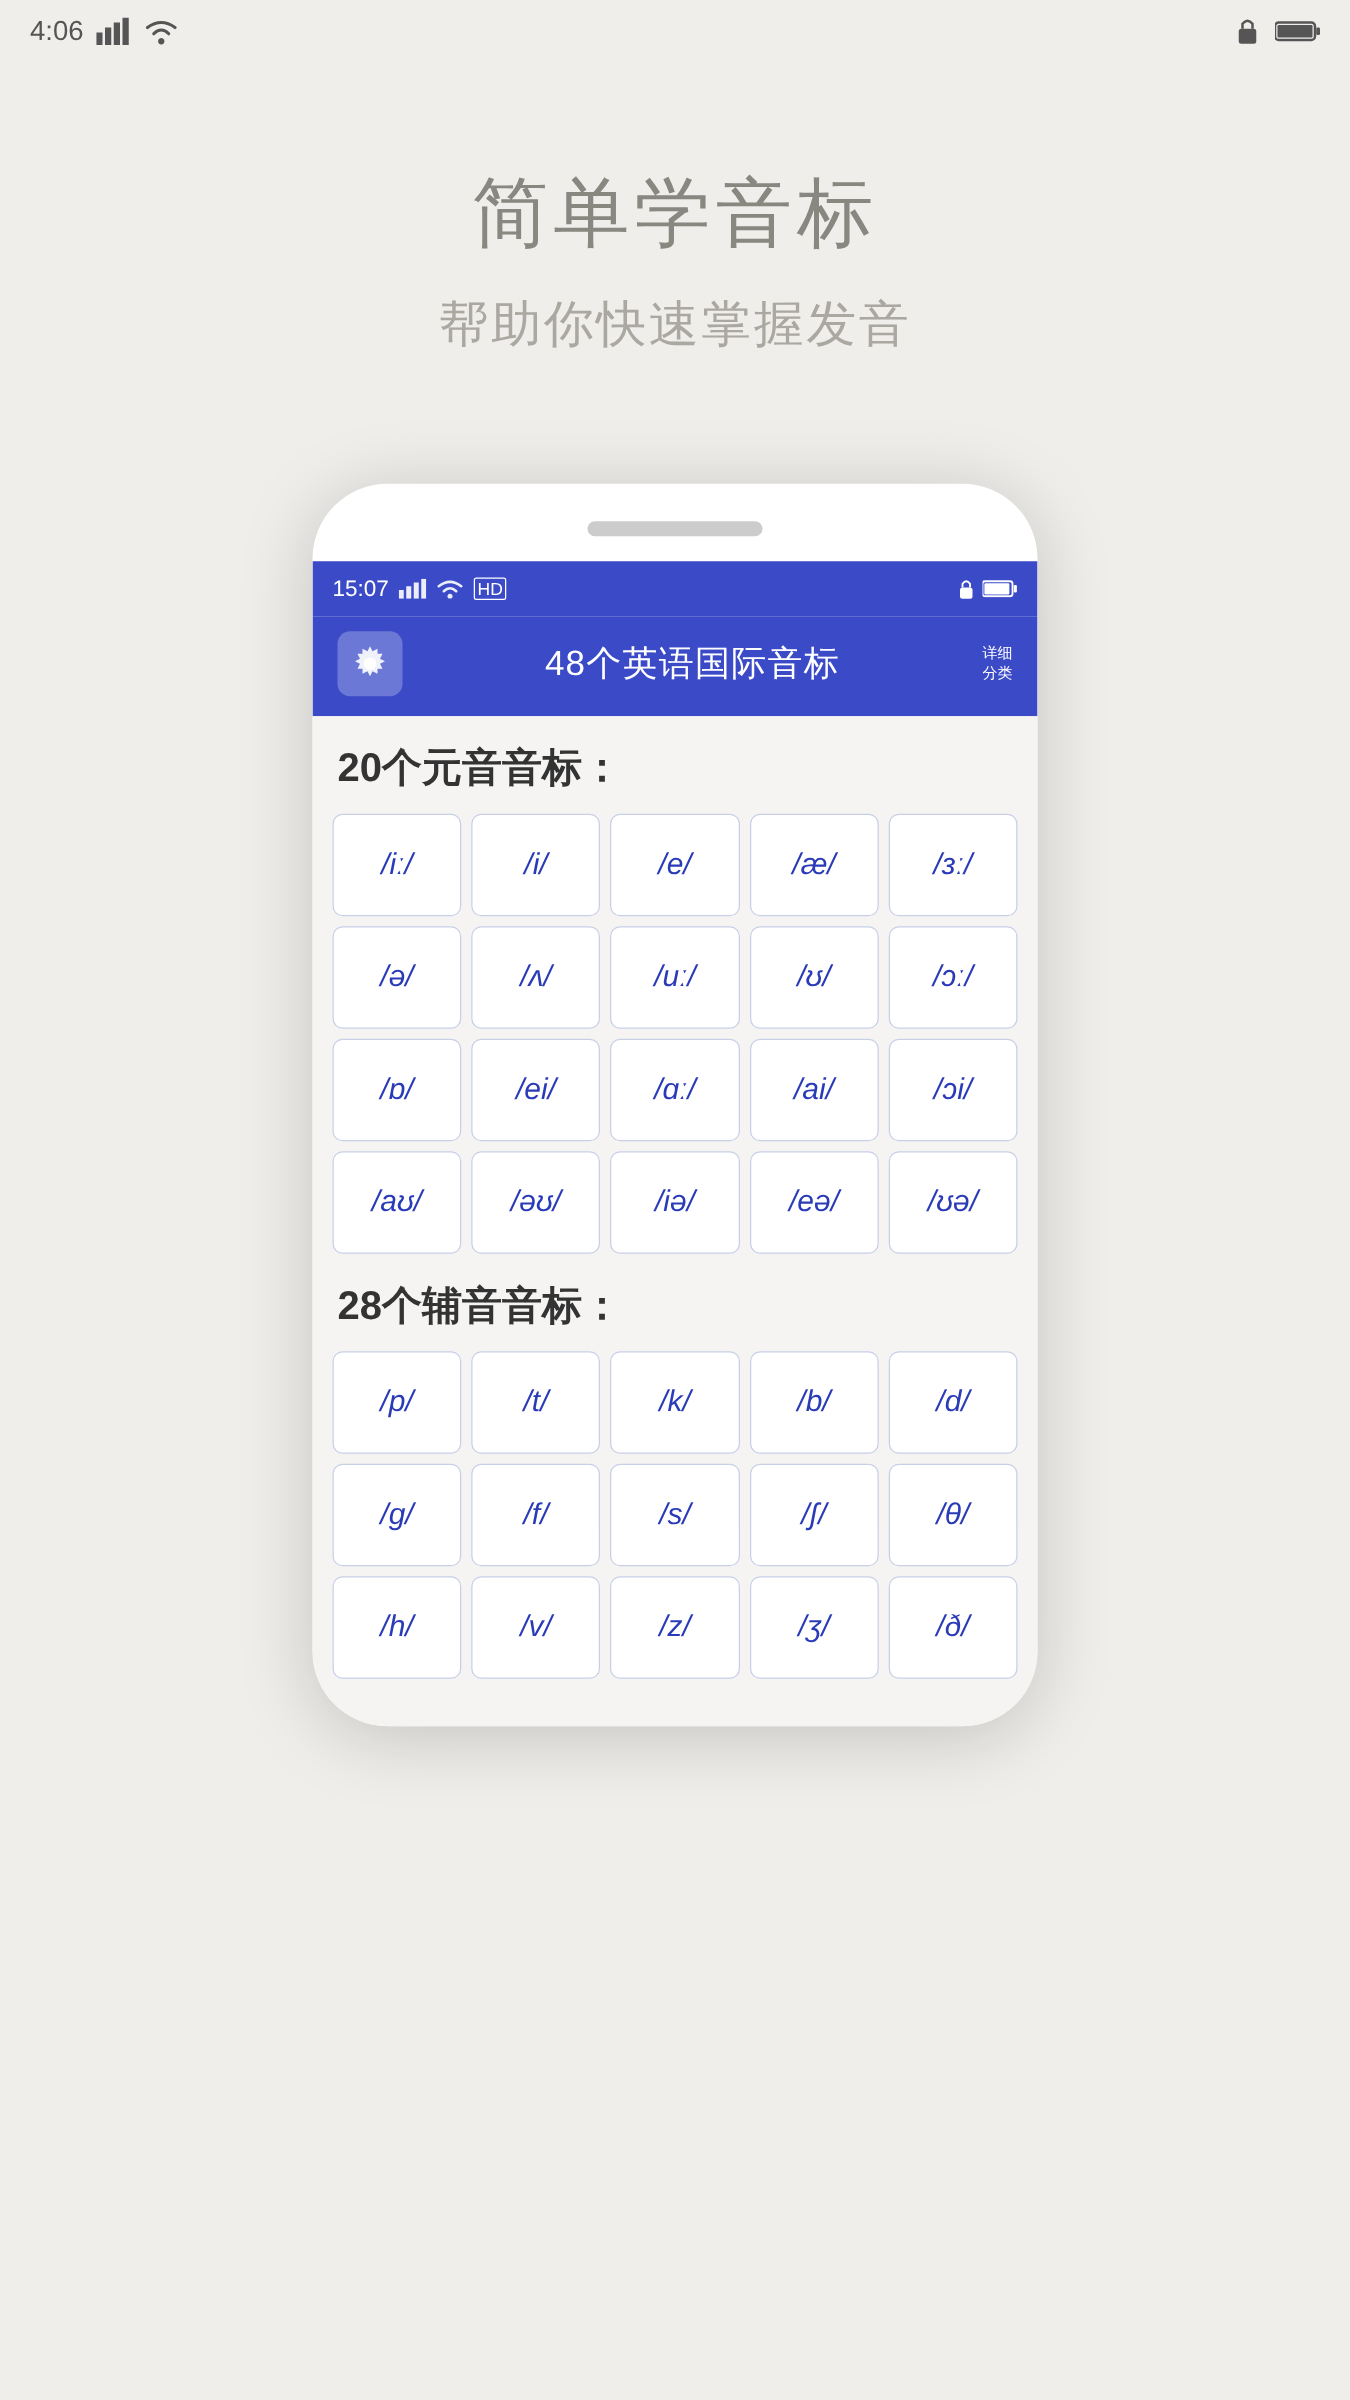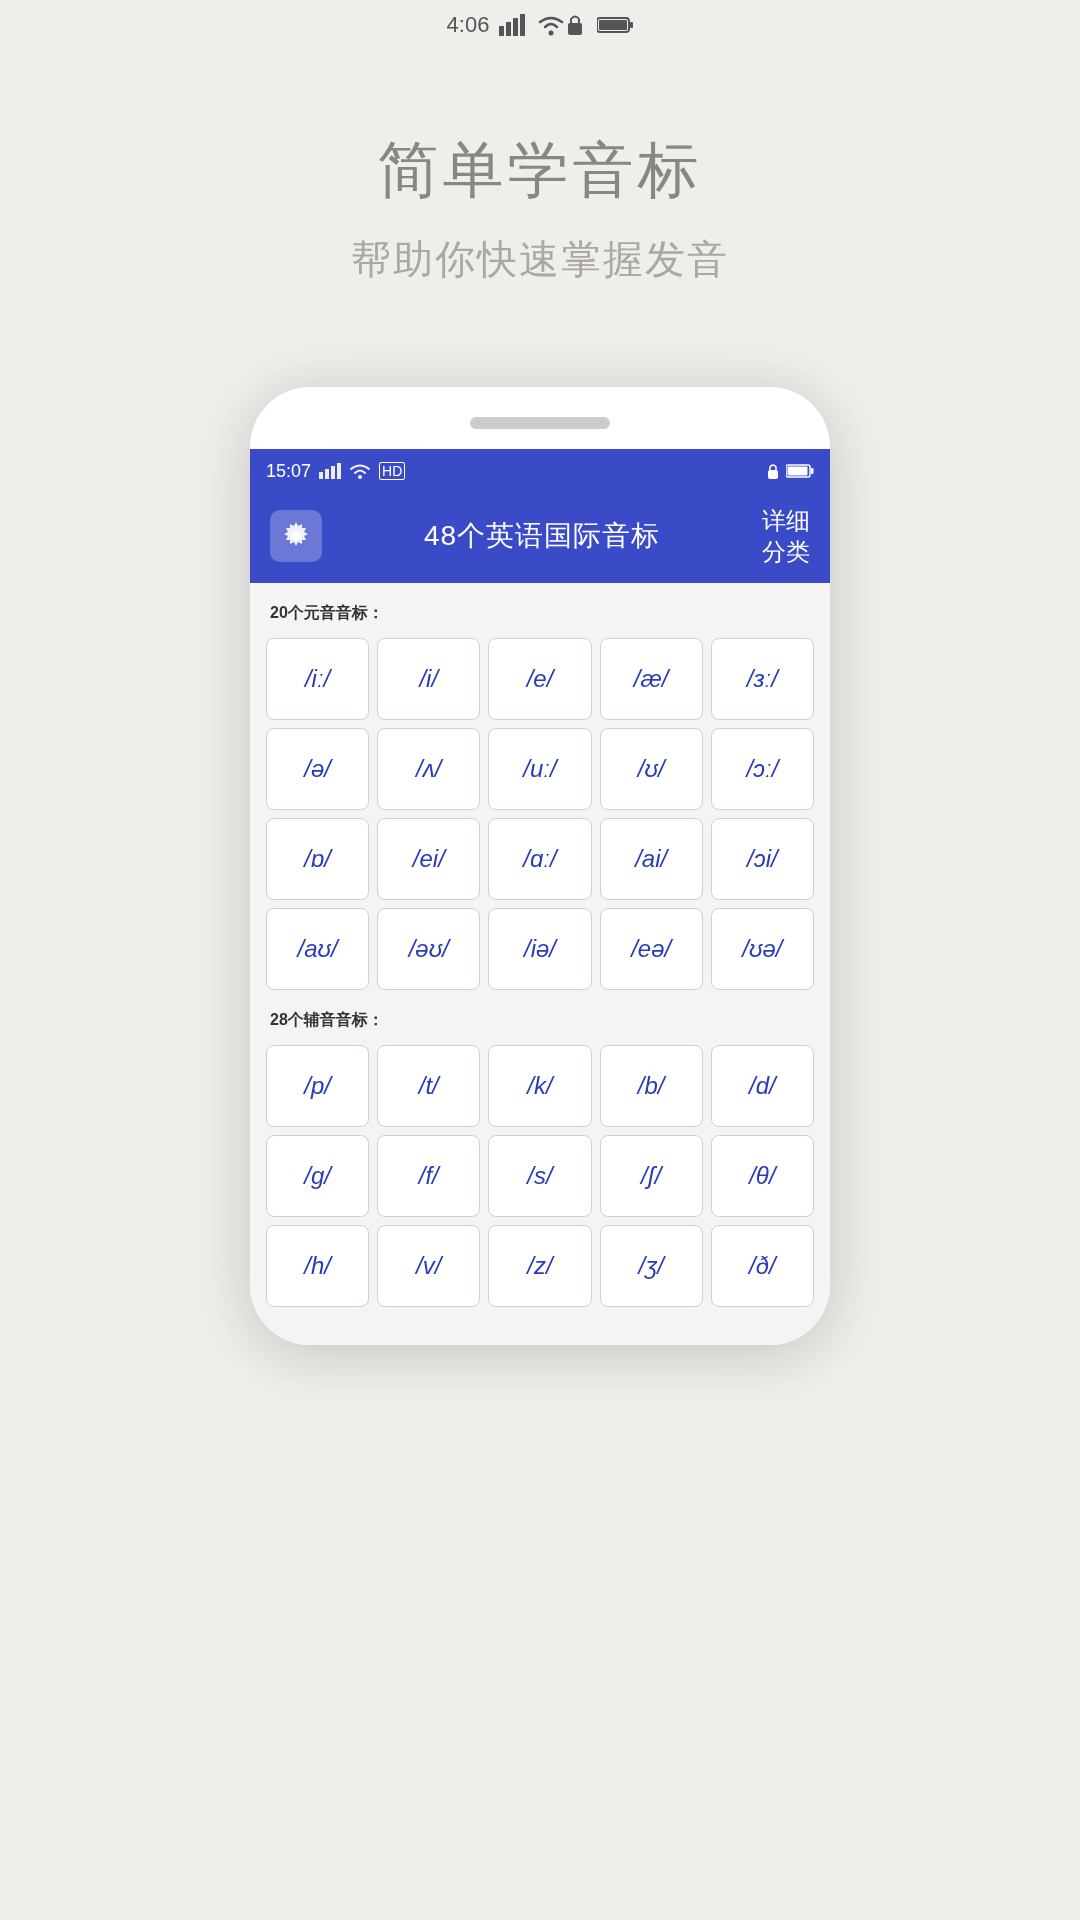--- a/index.html
+++ b/index.html
@@ -11,21 +11,21 @@
       font-family: -apple-system, 'PingFang SC', 'Hiragino Sans GB', 'Microsoft YaHei', sans-serif;
       overflow-x: hidden;
     }
 
     
     .status-bar {
       width: 100%;
       height: 50px;
       display: flex;
       align-items: center;
-      justify-content: center;
+      justify-content: space-between;
       padding: 0 24px;
       background: transparent;
     }
     .status-bar-left {
       display: flex;
       align-items: center;
       gap: 10px;
       font-size: 22px;
       color: #555;
       font-weight: 500;
@@ -122,21 +122,21 @@
       text-align: center;
       line-height: 1.3;
     }
 
     .app-content {
       background: #f5f4f2;
       padding: 20px 16px 30px;
     }
 
     .section-title {
-      font-size: 16px;
+      font-size: 32px;
       font-weight: 600;
       color: #333;
       margin-bottom: 14px;
       margin-left: 4px;
     }
 
     .phoneme-grid {
       display: grid;
       grid-template-columns: repeat(5, 1fr);
       gap: 8px;
@@ -233,21 +233,21 @@
     </div>
 
     <div class="app-header">
       <div class="app-header-gear">
         <svg width="32" height="32" viewBox="0 0 32 32">
           <circle cx="16" cy="16" r="5" fill="white"></circle>
           <path d="M16 2 L18 6 L22 4 L22 8 L26 8 L24 12 L28 14 L24 16 L26 20 L22 20 L22 24 L18 22 L16 26 L14 22 L10 24 L10 20 L6 20 L8 16 L4 14 L8 12 L6 8 L10 8 L10 4 L14 6 Z" fill="white" opacity="0.9"></path>
         </svg>
       </div>
       <div class="app-header-title">48个英语国际音标</div>
-      <div class="app-header-detail" style="font-size:24px;color:white;text-align:right;">详细<br>分类</div>
+      <div class="app-header-detail" style="font-size:12px;color:white;text-align:right;">详细<br>分类</div>
     </div>
 
     <div class="app-content">
 
       <div class="section-title">20个元音音标：</div>
 
       <div class="phoneme-grid">
         <div class="phoneme-cell">/iː/</div>
         <div class="phoneme-cell">/i/</div>
         <div class="phoneme-cell">/e/</div>

